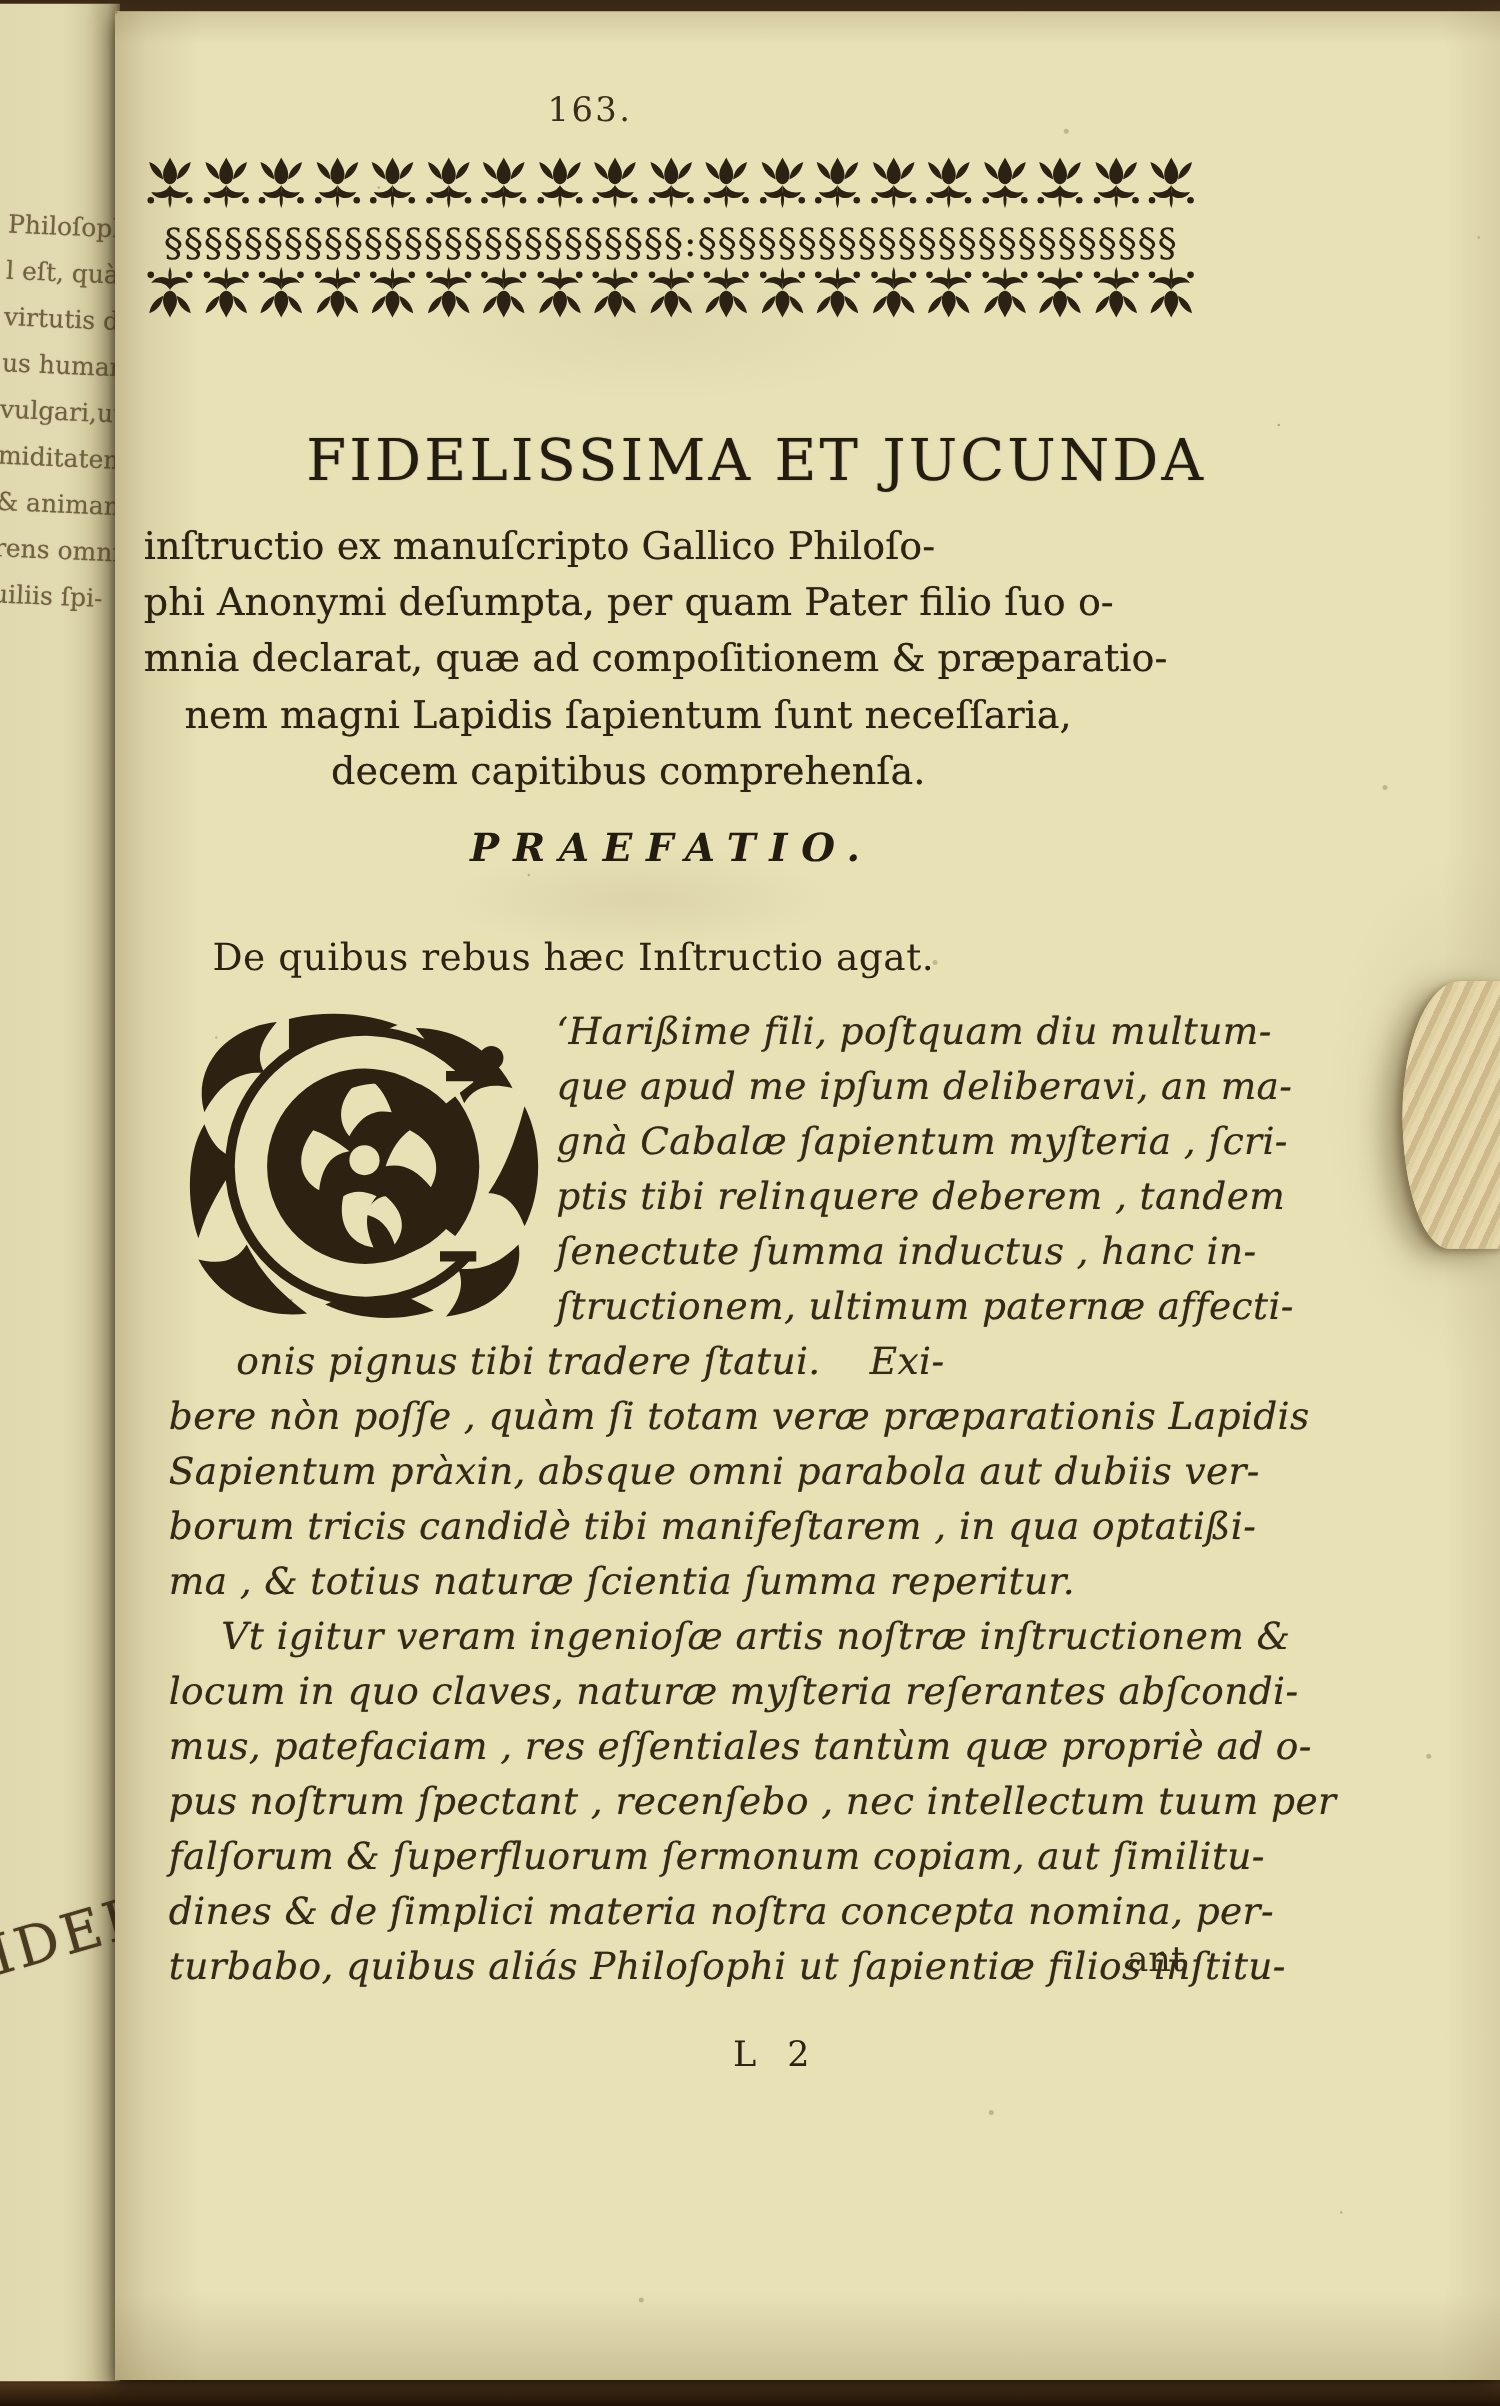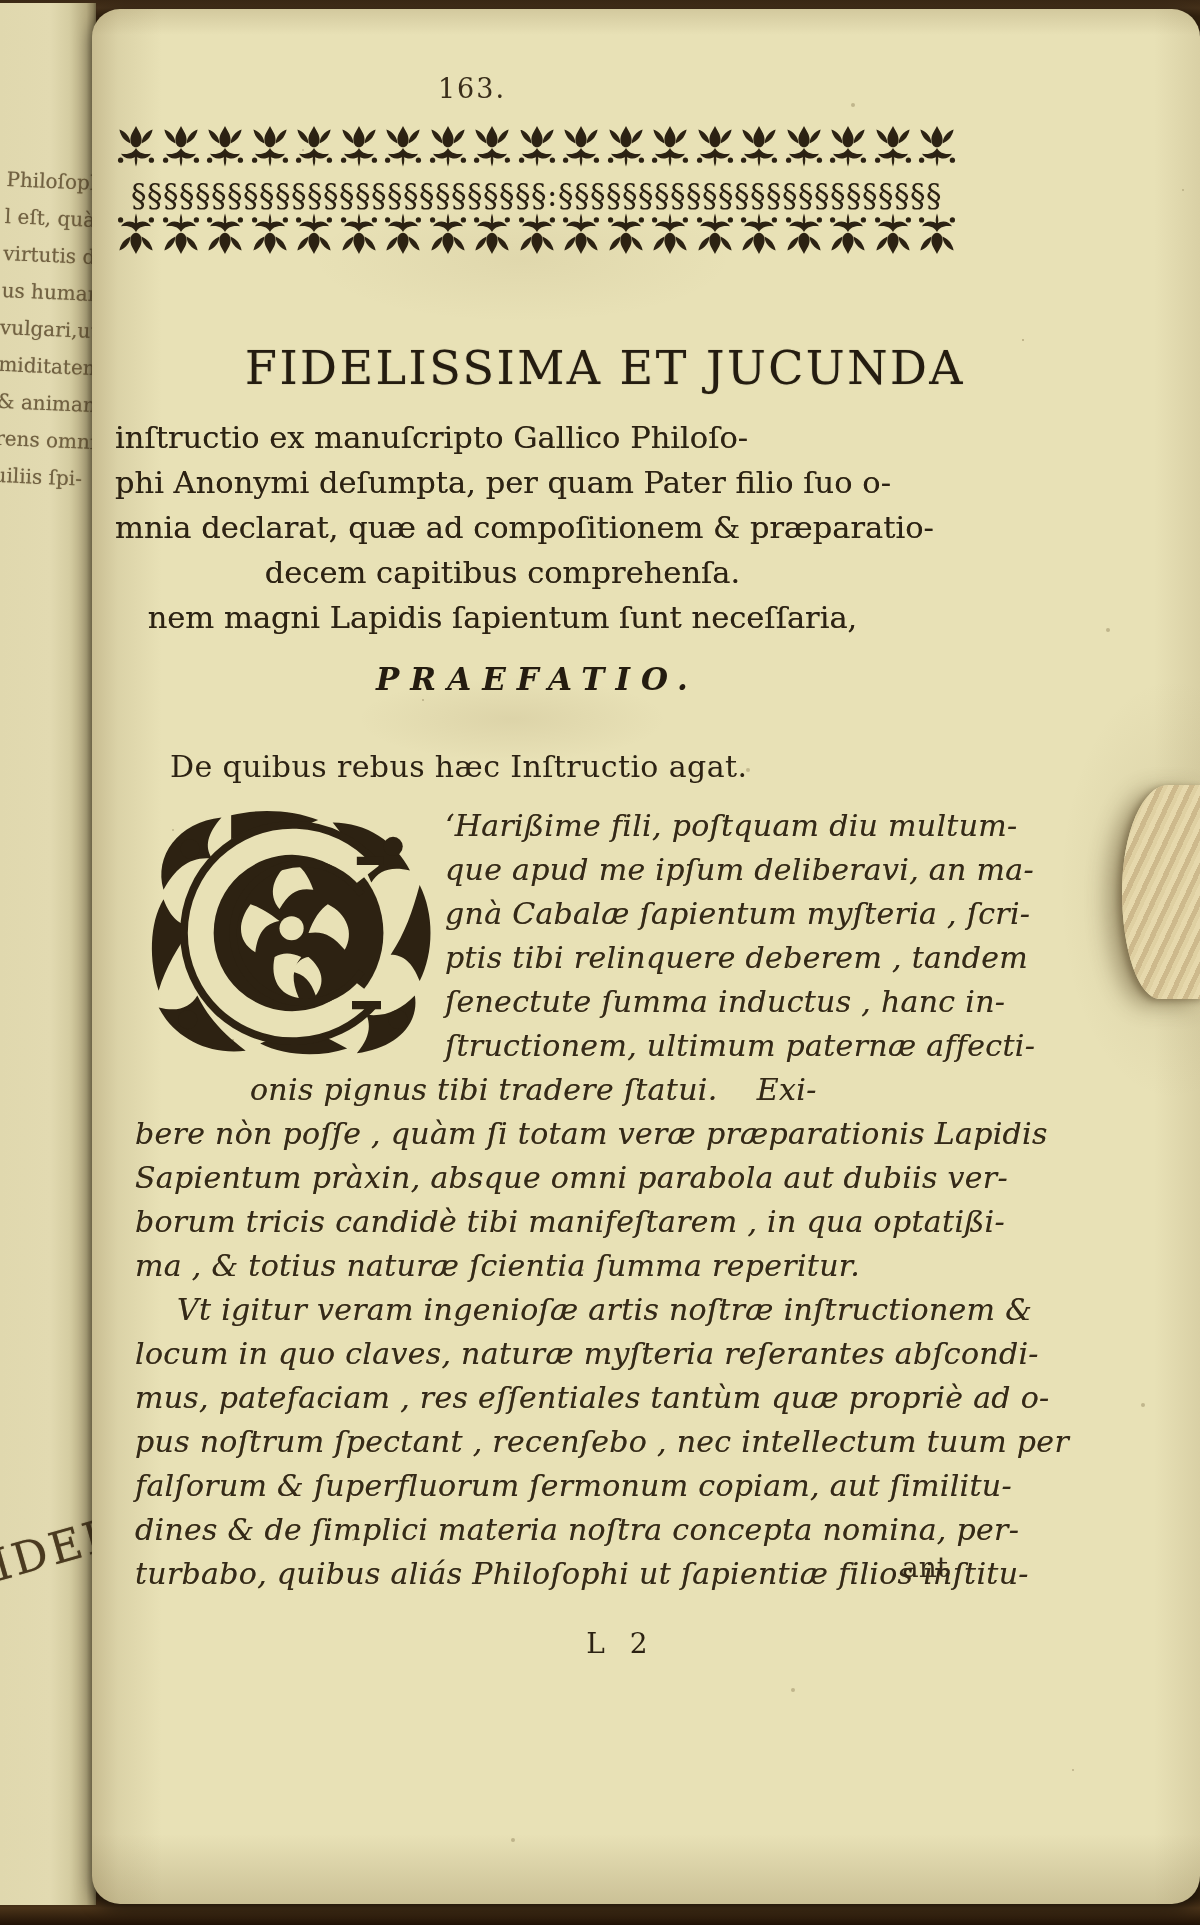--- a/index.html
+++ b/index.html
@@ -31,21 +31,20 @@
     position:absolute;left:92px;top:9px;width:1108px;height:1895px;
     background:
       linear-gradient(90deg,rgba(125,104,60,.30) 0,rgba(125,104,60,.12) 26px,rgba(125,104,60,0) 70px),
       linear-gradient(270deg,rgba(125,104,60,.14) 0,rgba(125,104,60,0) 46px),
       linear-gradient(180deg,rgba(125,104,60,.20) 0,rgba(125,104,60,0) 26px),
       linear-gradient(0deg,rgba(110,90,50,.24) 0,rgba(110,90,50,0) 70px),
       #e8e1b6;
     overflow:hidden;
     box-shadow:0 5px 16px rgba(0,0,0,.55);
     color:#2c2213;
-    border-radius:28px;
   }
   .stains{
     position:absolute;inset:0;pointer-events:none;
     background:
       radial-gradient(220px 60px at 420px 710px,rgba(120,95,50,.10),rgba(120,95,50,0) 70%),
       radial-gradient(300px 90px at 430px 250px,rgba(120,95,50,.07),rgba(120,95,50,0) 70%),
       radial-gradient(160px 300px at 1080px 880px,rgba(110,88,48,.12),rgba(110,88,48,0) 70%);
   }
   .specks{position:absolute;left:0;top:0;width:2px;height:2px;border-radius:50%;
     background:rgba(100,82,45,.4);
@@ -95,21 +94,21 @@
     font-size:30px;color:#2c2213;letter-spacing:.4px;
   }
 
   .bodytext{
     position:absolute;left:43px;top:795px;width:826px;
     font-size:30px;font-style:italic;line-height:44px;color:#342917;
     text-shadow:0 0 .6px rgba(52,41,23,.5);
   }
   .bline{white-space:pre;letter-spacing:.3px;}
   .bline.wrap{margin-left:310px;}
-  .bline.step{margin-left:115px;}
+  .bline.step{margin-left:54px;}
   .bline.indent{text-indent:42px;}
 
   .dropcap{position:absolute;left:14px;top:4px;width:290px;height:250px;}
   .sr{position:absolute;width:1px;height:1px;overflow:hidden;clip-path:inset(50%);}
 
   .sig{position:absolute;left:455px;top:1618px;width:140px;text-align:center;
     font-size:28px;word-spacing:16px;color:#2c2213;}
   .catch{position:absolute;left:810px;top:1542px;font-size:28px;color:#342917;}
 
   .corrugated{
@@ -290,22 +289,22 @@
           <use href="#fleuron"></use>
         </svg>
       </div>
 
     <h1 class="title">FIDELISSIMA ET JUCUNDA</h1>
 
     <div class="subtitle">
       <div>inſtructio ex manuſcripto Gallico Philoſo-</div>
       <div>phi Anonymi deſumpta, per quam Pater filio ſuo o-</div>
       <div>mnia declarat, quæ ad compoſitionem &amp; præparatio-</div>
+      <div class="cen">nem magni Lapidis ſapientum ſunt neceſſaria,</div>
       <div class="cen">decem capitibus comprehenſa.</div>
-      <div class="cen">nem magni Lapidis ſapientum ſunt neceſſaria,</div>
     </div>
 
     <h2 class="praefatio">PRAEFATIO.</h2>
     <div class="argument">De quibus rebus hæc Inſtructio agat.</div>
 
     <div class="bodytext">
       <svg class="dropcap" viewBox="0 0 120 104" preserveAspectRatio="none" aria-hidden="true">
         <g fill="#2d2212">
           <path d="M6 34C2 20 12 6 30 4c-6 7-7 12-4 17-9-1-15 4-20 13z"></path>
           <path d="M34 3c12-3 26-2 36 2-8 3-11 7-10 12-9-6-17-8-26-4z"></path>

